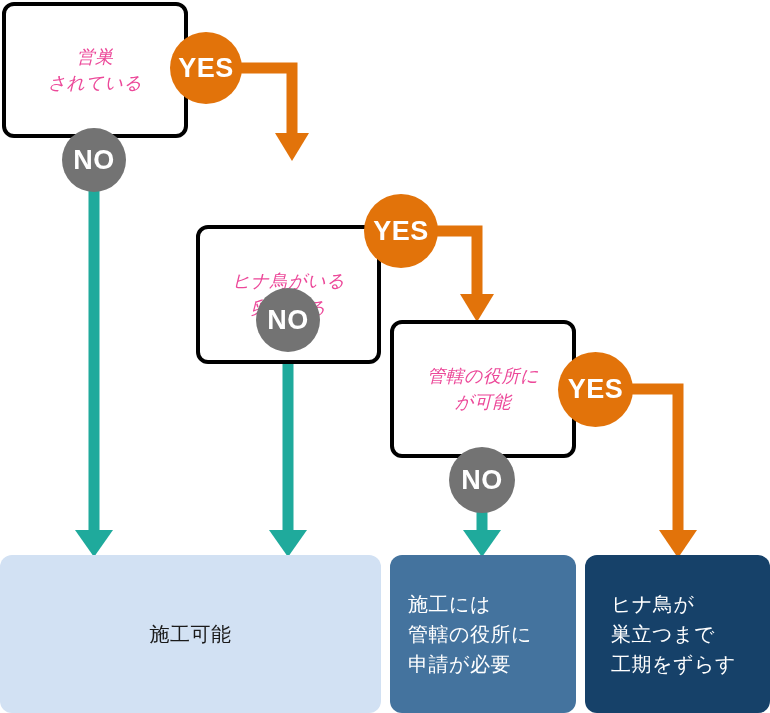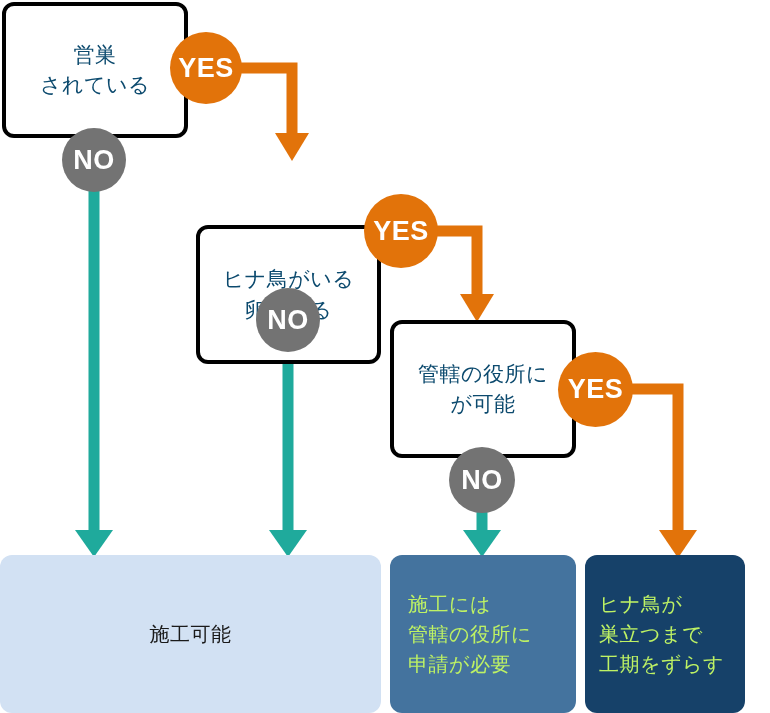--- a/index.html
+++ b/index.html
@@ -30,26 +30,27 @@
     box-sizing: border-box;
     background: #ffffff;
     border: 4px solid #000000;
     border-radius: 12px;
     display: flex;
     align-items: center;
     justify-content: center;
     z-index: 3;
   }
   .decision-text {
-    font-size: 21px;
+    font-size: 18px;
     line-height: 1.45;
-    color: #0c4a6e;
+    color: #ec4899;
     text-align: center;
     white-space: pre-line;
     letter-spacing: 0.5px;
+    font-style: italic;
   }
   #decision-1 { left: 2px;   top: 2px;   width: 186px; height: 136px; }
   #decision-2 { left: 196px; top: 177px; width: 185px; height: 139px; margin-top: 48px; }
   #decision-3 { left: 390px; top: 320px; width: 186px; height: 138px; }
 
   
   .outcome-box {
     position: absolute;
     box-sizing: border-box;
     border-radius: 12px;
@@ -67,34 +68,34 @@
     font-size: 20px;
     text-align: left;
   }
   #outcome-2 {
     left: 390px; top: 555px; width: 186px; height: 158px;
     background: #44739e;
     justify-content: flex-start;
     padding-left: 18px;
   }
   #outcome-3 {
-    left: 585px; top: 555px; width: 160px; height: 158px;
+    left: 585px; top: 555px; width: 185px; height: 158px;
     background: #164169;
     justify-content: flex-start;
-    padding-left: 14px;
+    padding-left: 26px;
   }
   .outcome-text {
     font-size: 20px;
     line-height: 1.5;
     white-space: pre-line;
     letter-spacing: 0.5px;
   }
   #outcome-2 .outcome-text,
   #outcome-3 .outcome-text {
-    color: #bef264;
+    color: #ffffff;
     text-align: left;
   }
 
   
   .badge {
     position: absolute;
     border-radius: 50%;
     display: flex;
     align-items: center;
     justify-content: center;

